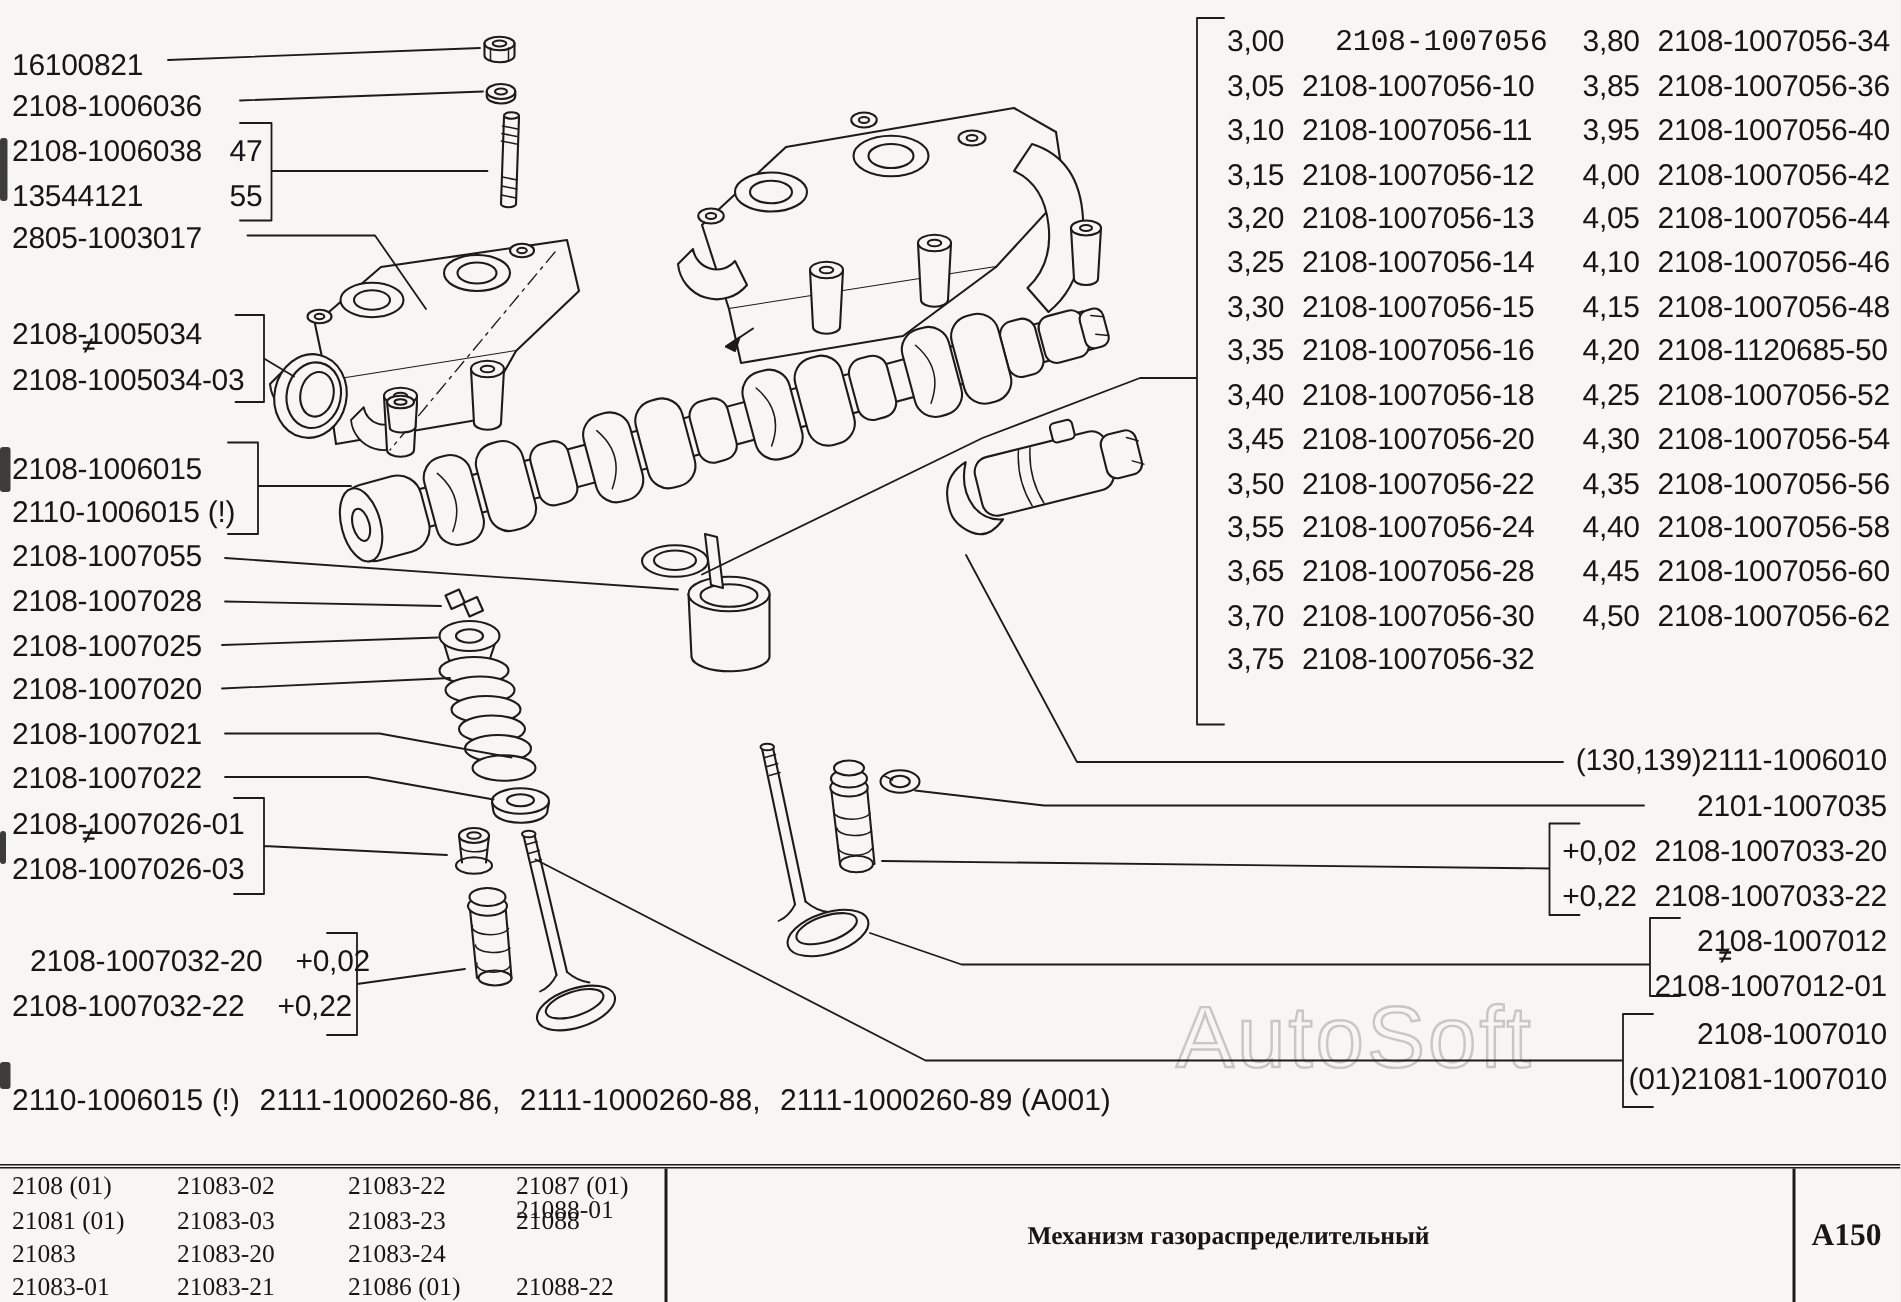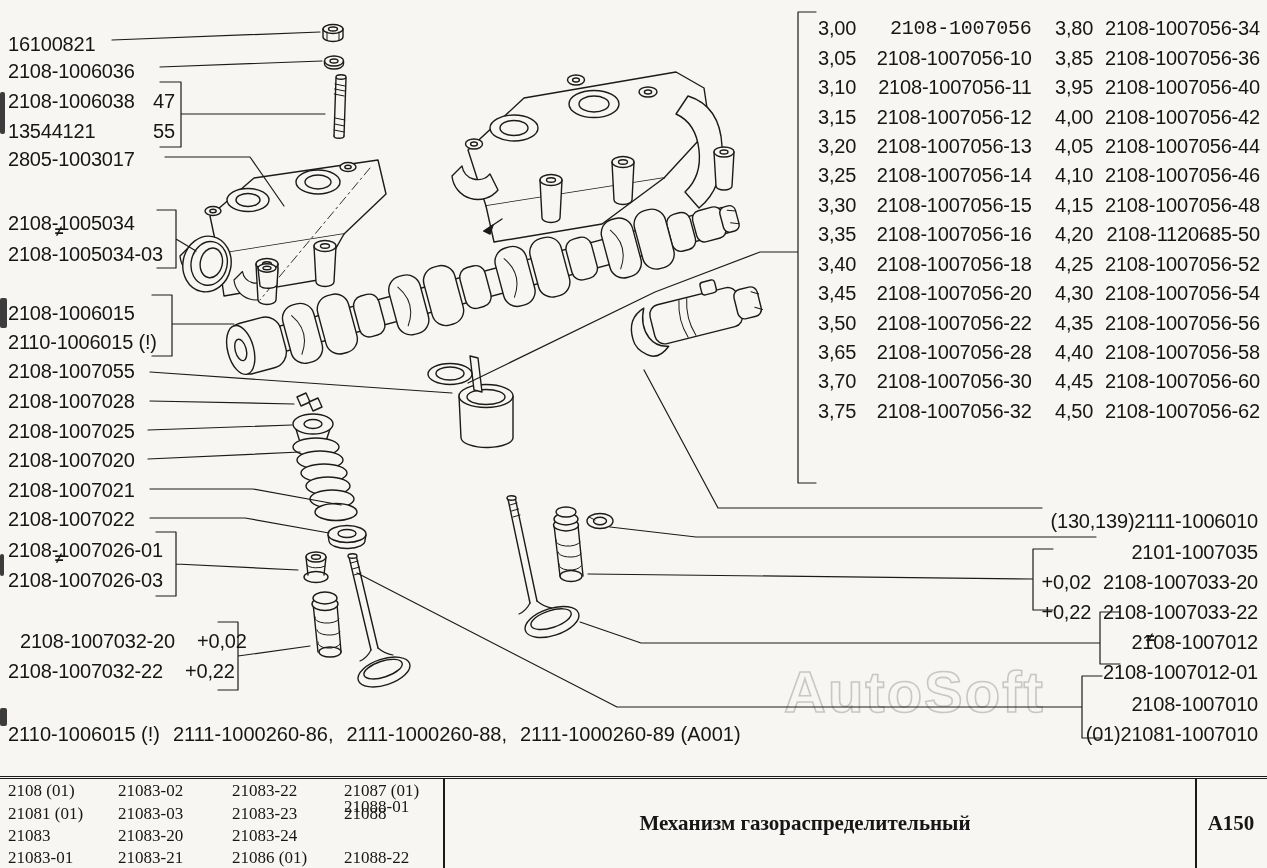--- a/index.html
+++ b/index.html
@@ -1,37 +1,37 @@
 <!DOCTYPE html>
 <html><head>
 <meta charset="utf-8">
 <style>
   html,body{margin:0;padding:0;background:#e9e9e6;}
   .page{position:relative;width:1267px;height:868px;background:#f7f6f2;overflow:hidden;
         font-family:"Liberation Sans",sans-serif;color:#161616;}
   svg.art{position:absolute;left:0;top:0;z-index:2;}
-  .wm{position:absolute;left:784px;top:658px;z-index:1;font-size:58px;font-weight:700;
+  .wm{position:absolute;left:784px;top:658px;z-index:1;font-size:58px;font-weight:400;
       letter-spacing:2px;color:transparent;-webkit-text-stroke:1.6px #c7c7c3;white-space:nowrap;}
   .plabel{position:absolute;font-size:20px;white-space:nowrap;z-index:3;letter-spacing:-0.2px;}
   .plabel .sfx{position:absolute;top:0;}
   .rlabel{position:absolute;right:9px;z-index:3;font-size:20px;white-space:nowrap;
-          display:flex;gap:12px;justify-content:flex-start;letter-spacing:-0.2px;margin-top:14px;}
+          display:flex;gap:12px;justify-content:flex-start;letter-spacing:-0.2px;}
   .neq{position:absolute;z-index:3;font-size:15px;font-weight:bold;}
   .shim-col{position:absolute;top:14px;z-index:3;font-size:20px;letter-spacing:-0.2px;}
-  .shim-row{height:29.45px;display:flex;align-items:center;white-space:nowrap;justify-content:space-between;}
+  .shim-row{height:29.45px;display:flex;align-items:center;white-space:nowrap;}
   .shim-size{display:inline-block;width:44px;}
   .shim-part{margin-left:6px;}
   .shim-part.first{margin-left:28px;font-family:Liberation Mono, monospace;}
   .fnote{position:absolute;left:8px;top:723px;z-index:3;font-size:20px;display:flex;gap:13px;white-space:nowrap;}
   .bbar{position:absolute;left:0;top:776px;width:1267px;height:92px;border-top:3px double #1a1a1a;z-index:4;}
   .vdiv{position:absolute;top:779px;width:2px;height:89px;background:#1a1a1a;z-index:5;}
   .mcell{position:absolute;z-index:5;font-family:"Liberation Serif",serif;font-size:17px;white-space:nowrap;}
-  .btitle{position:absolute;left:429px;top:779px;width:752px;height:89px;z-index:5;
+  .btitle{position:absolute;left:443px;top:779px;width:752px;height:89px;z-index:5;
           display:flex;align-items:center;justify-content:center;
-          font-family:"Liberation Serif",serif;font-weight:bold;font-size:21px;}
+          font-family:"Liberation Serif",serif;font-weight:bold;font-size:17px;}
   .bcode{position:absolute;left:1195px;top:779px;width:72px;height:89px;z-index:5;
          display:flex;align-items:center;justify-content:center;
          font-family:"Liberation Serif",serif;font-weight:bold;font-size:21px;}
 </style>
 </head>
 <body>
 
 <div class="page">
 
   <div class="wm">AutoSoft</div>
@@ -381,20 +381,24 @@
       </div>
       <div class="shim-row">
         <span class="shim-size">3,45</span>
         <span class="shim-part">2108-1007056-20</span>
       </div>
       <div class="shim-row">
         <span class="shim-size">3,50</span>
         <span class="shim-part">2108-1007056-22</span>
       </div>
       <div class="shim-row">
+        <span class="shim-size">3,55</span>
+        <span class="shim-part">2108-1007056-24</span>
+      </div>
+      <div class="shim-row">
         <span class="shim-size">3,65</span>
         <span class="shim-part">2108-1007056-28</span>
       </div>
       <div class="shim-row">
         <span class="shim-size">3,70</span>
         <span class="shim-part">2108-1007056-30</span>
       </div>
       <div class="shim-row">
         <span class="shim-size">3,75</span>
         <span class="shim-part">2108-1007056-32</span>

